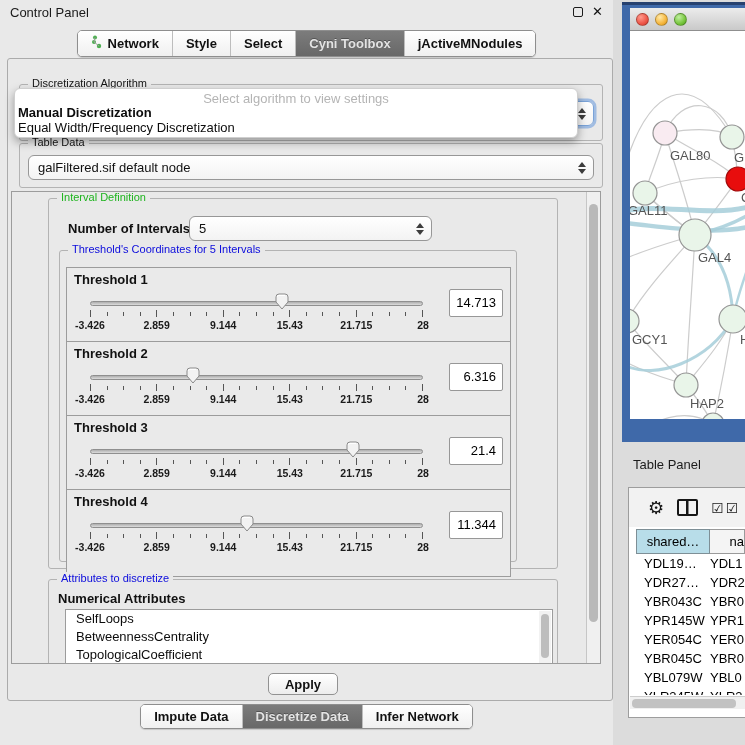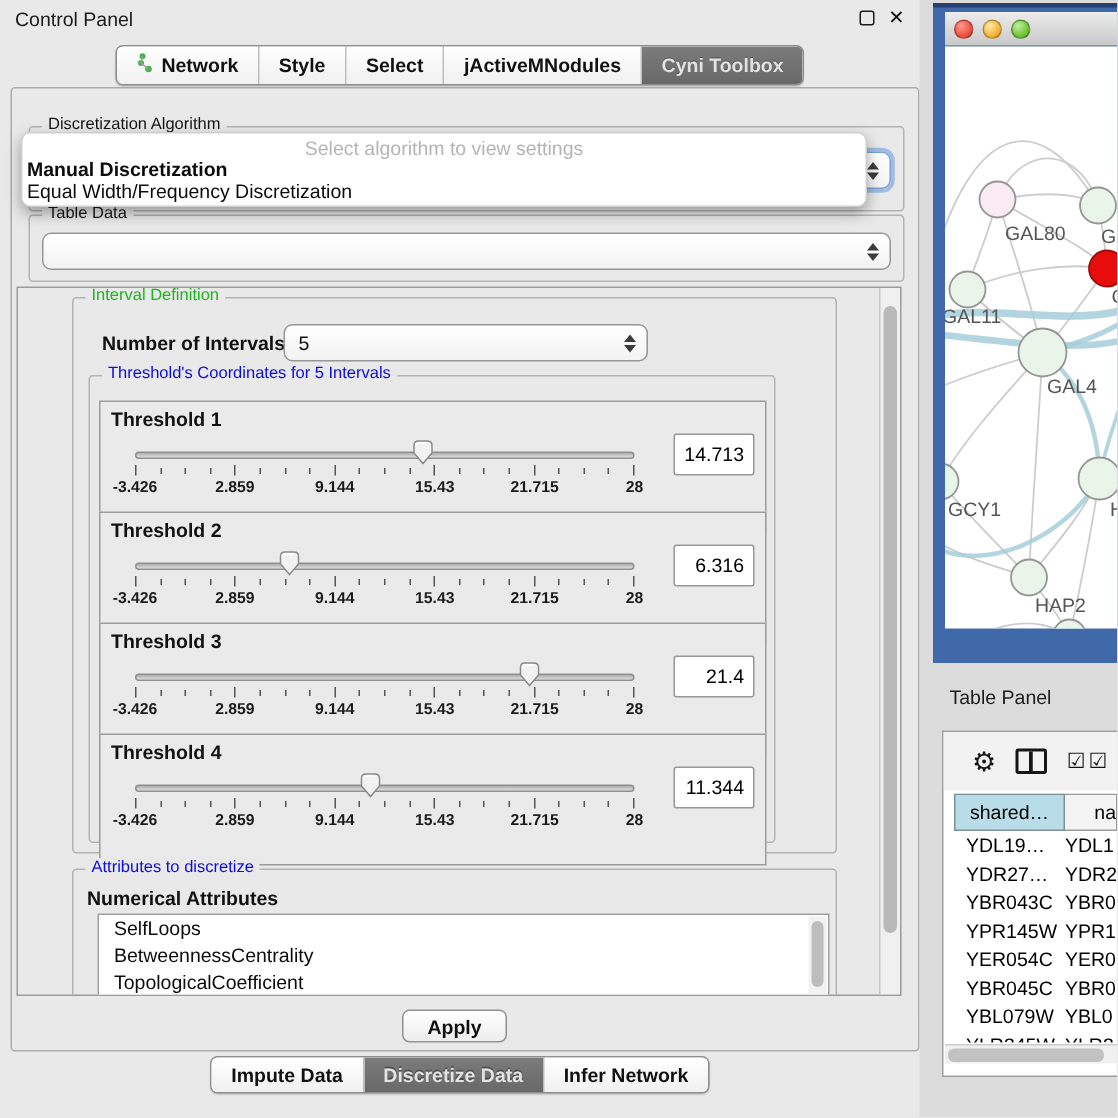--- a/index.html
+++ b/index.html
@@ -123,22 +123,22 @@
     <nav class="tabbar top-tabs">
       <div class="seg" id="top-tabs-seg">
           <div class="tab"><span><svg width="12" height="14" viewBox="0 0 12 14">
                 <circle cx="4" cy="2.5" r="2" fill="#4caf50"></circle>
                 <circle cx="3" cy="7" r="2" fill="#4caf50"></circle>
                 <circle cx="8" cy="11" r="2.2" fill="#4caf50"></circle>
                 <path d="M4,2.5 L3,7 L8,11" stroke="#9e9e9e" fill="none"></path>
               </svg></span>Network</div>
           <div class="tab">Style</div>
           <div class="tab">Select</div>
+          <div class="tab selected">Cyni Toolbox</div>
           <div class="tab">jActiveMNodules</div>
-          <div class="tab selected">Cyni Toolbox</div>
         </div>
     </nav>
 
     <div class="main-panel">
 
       <div class="group algo-group">
         <span class="group-label dark">Discretization Algorithm</span>
         <div class="combo focus">
           <span class="stepper">
               <i class="up"></i>
@@ -151,20 +151,21 @@
         <div class="popup-placeholder">Select algorithm to view settings</div>
         <div id="popup-options">
             <div class="popup-opt first">Manual Discretization</div>
             <div class="popup-opt">Equal Width/Frequency Discretization</div>
           </div>
       </div>
 
       <div class="group tabledata-group">
         <span class="group-label dark">Table Data</span>
         <div class="combo">
+          <span class="combo-text">galFiltered.sif default node</span>
           <span class="stepper">
               <i class="up"></i>
               <i class="dn"></i>
             </span>
         </div>
       </div>
 
       <div class="scrollpane">
         <div class="group interval-group">
           <span class="group-label green">Interval Definition</span>

